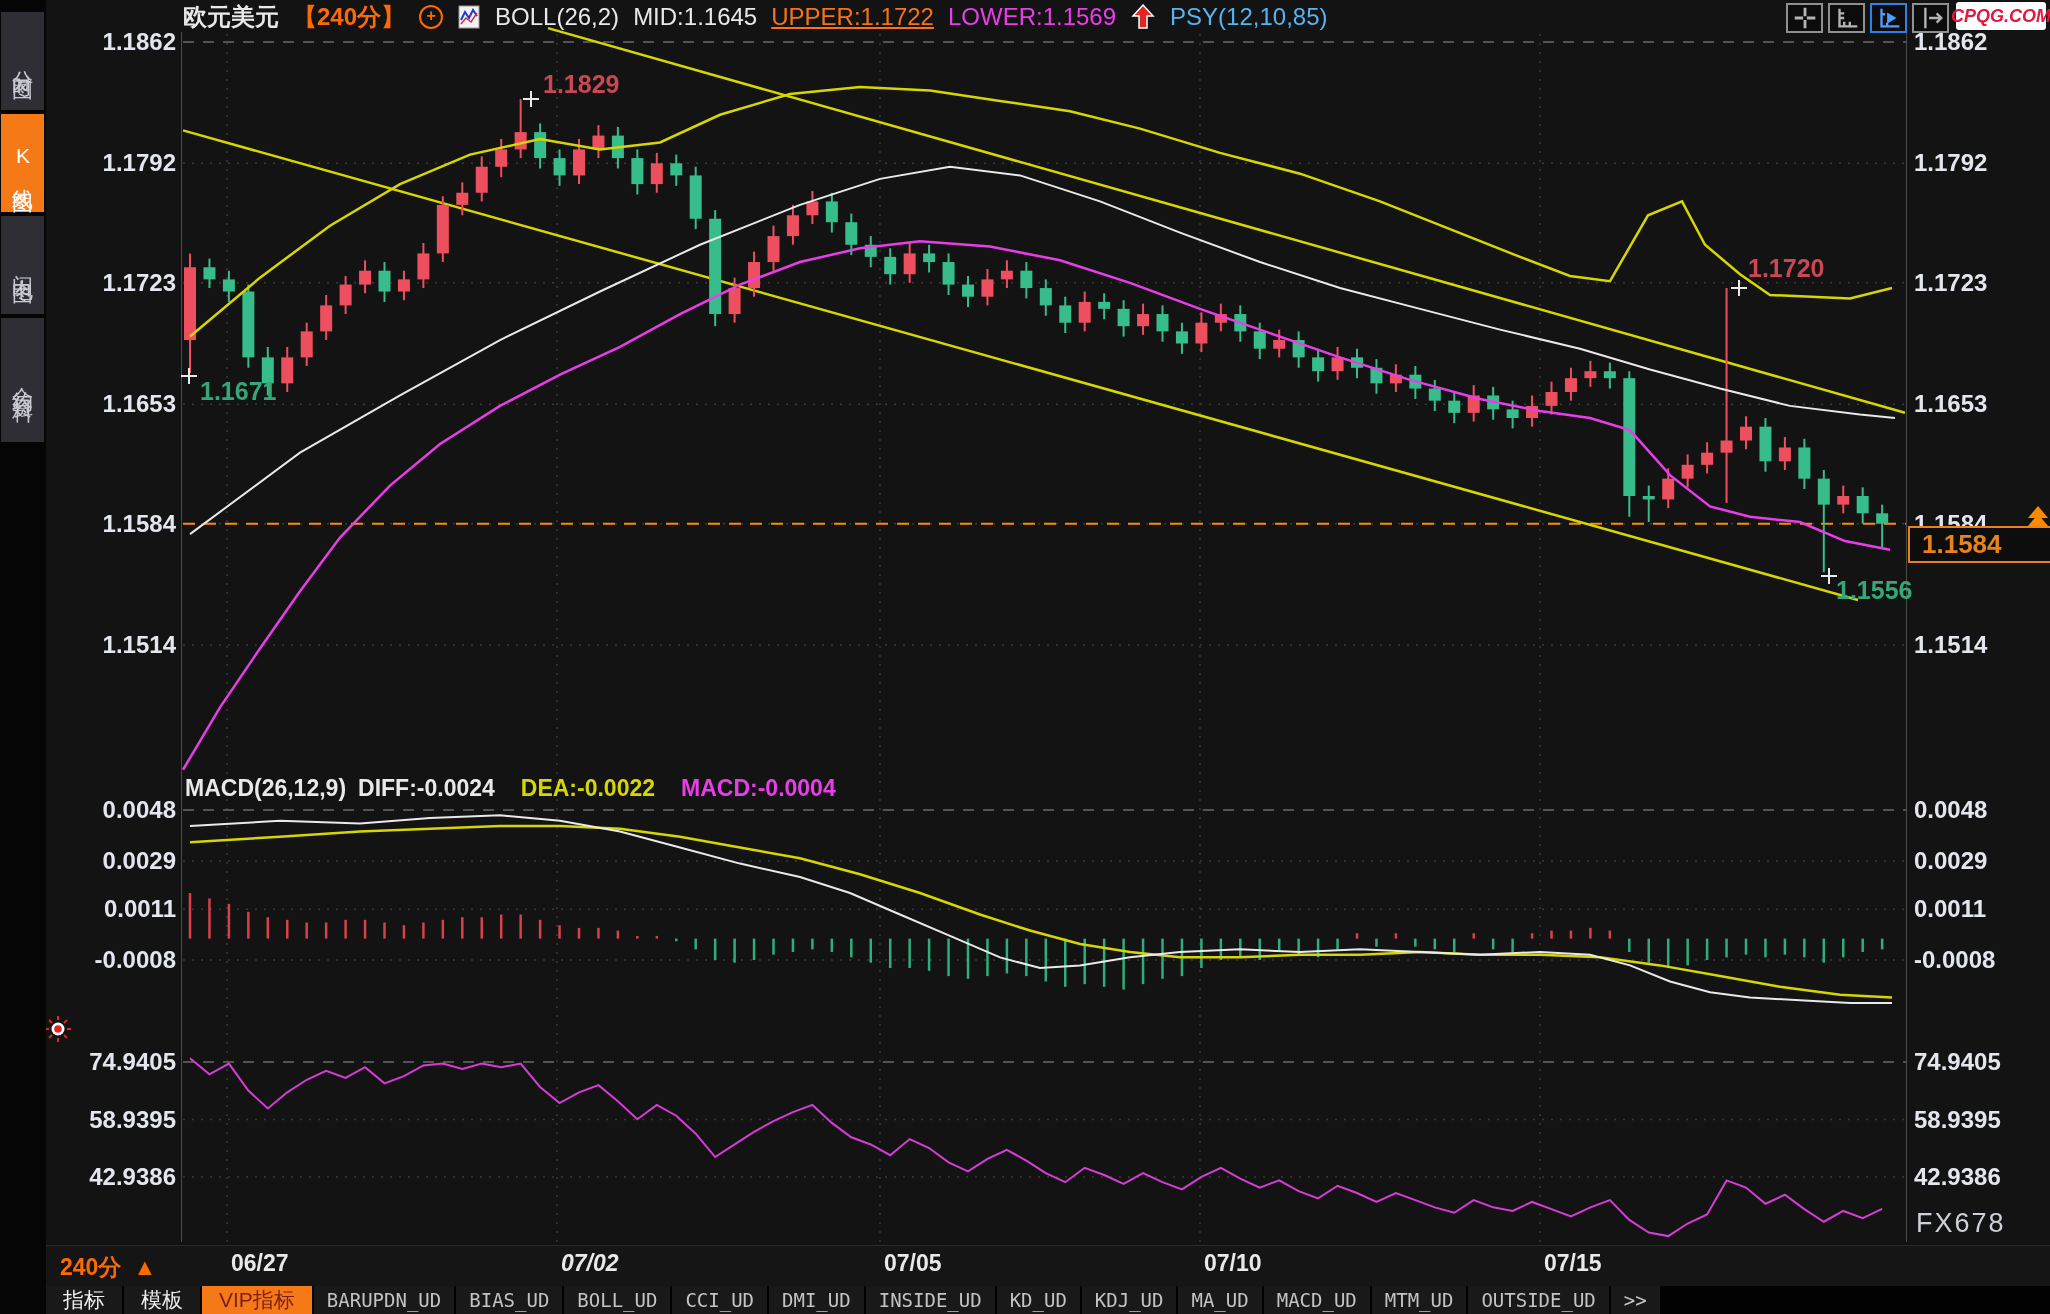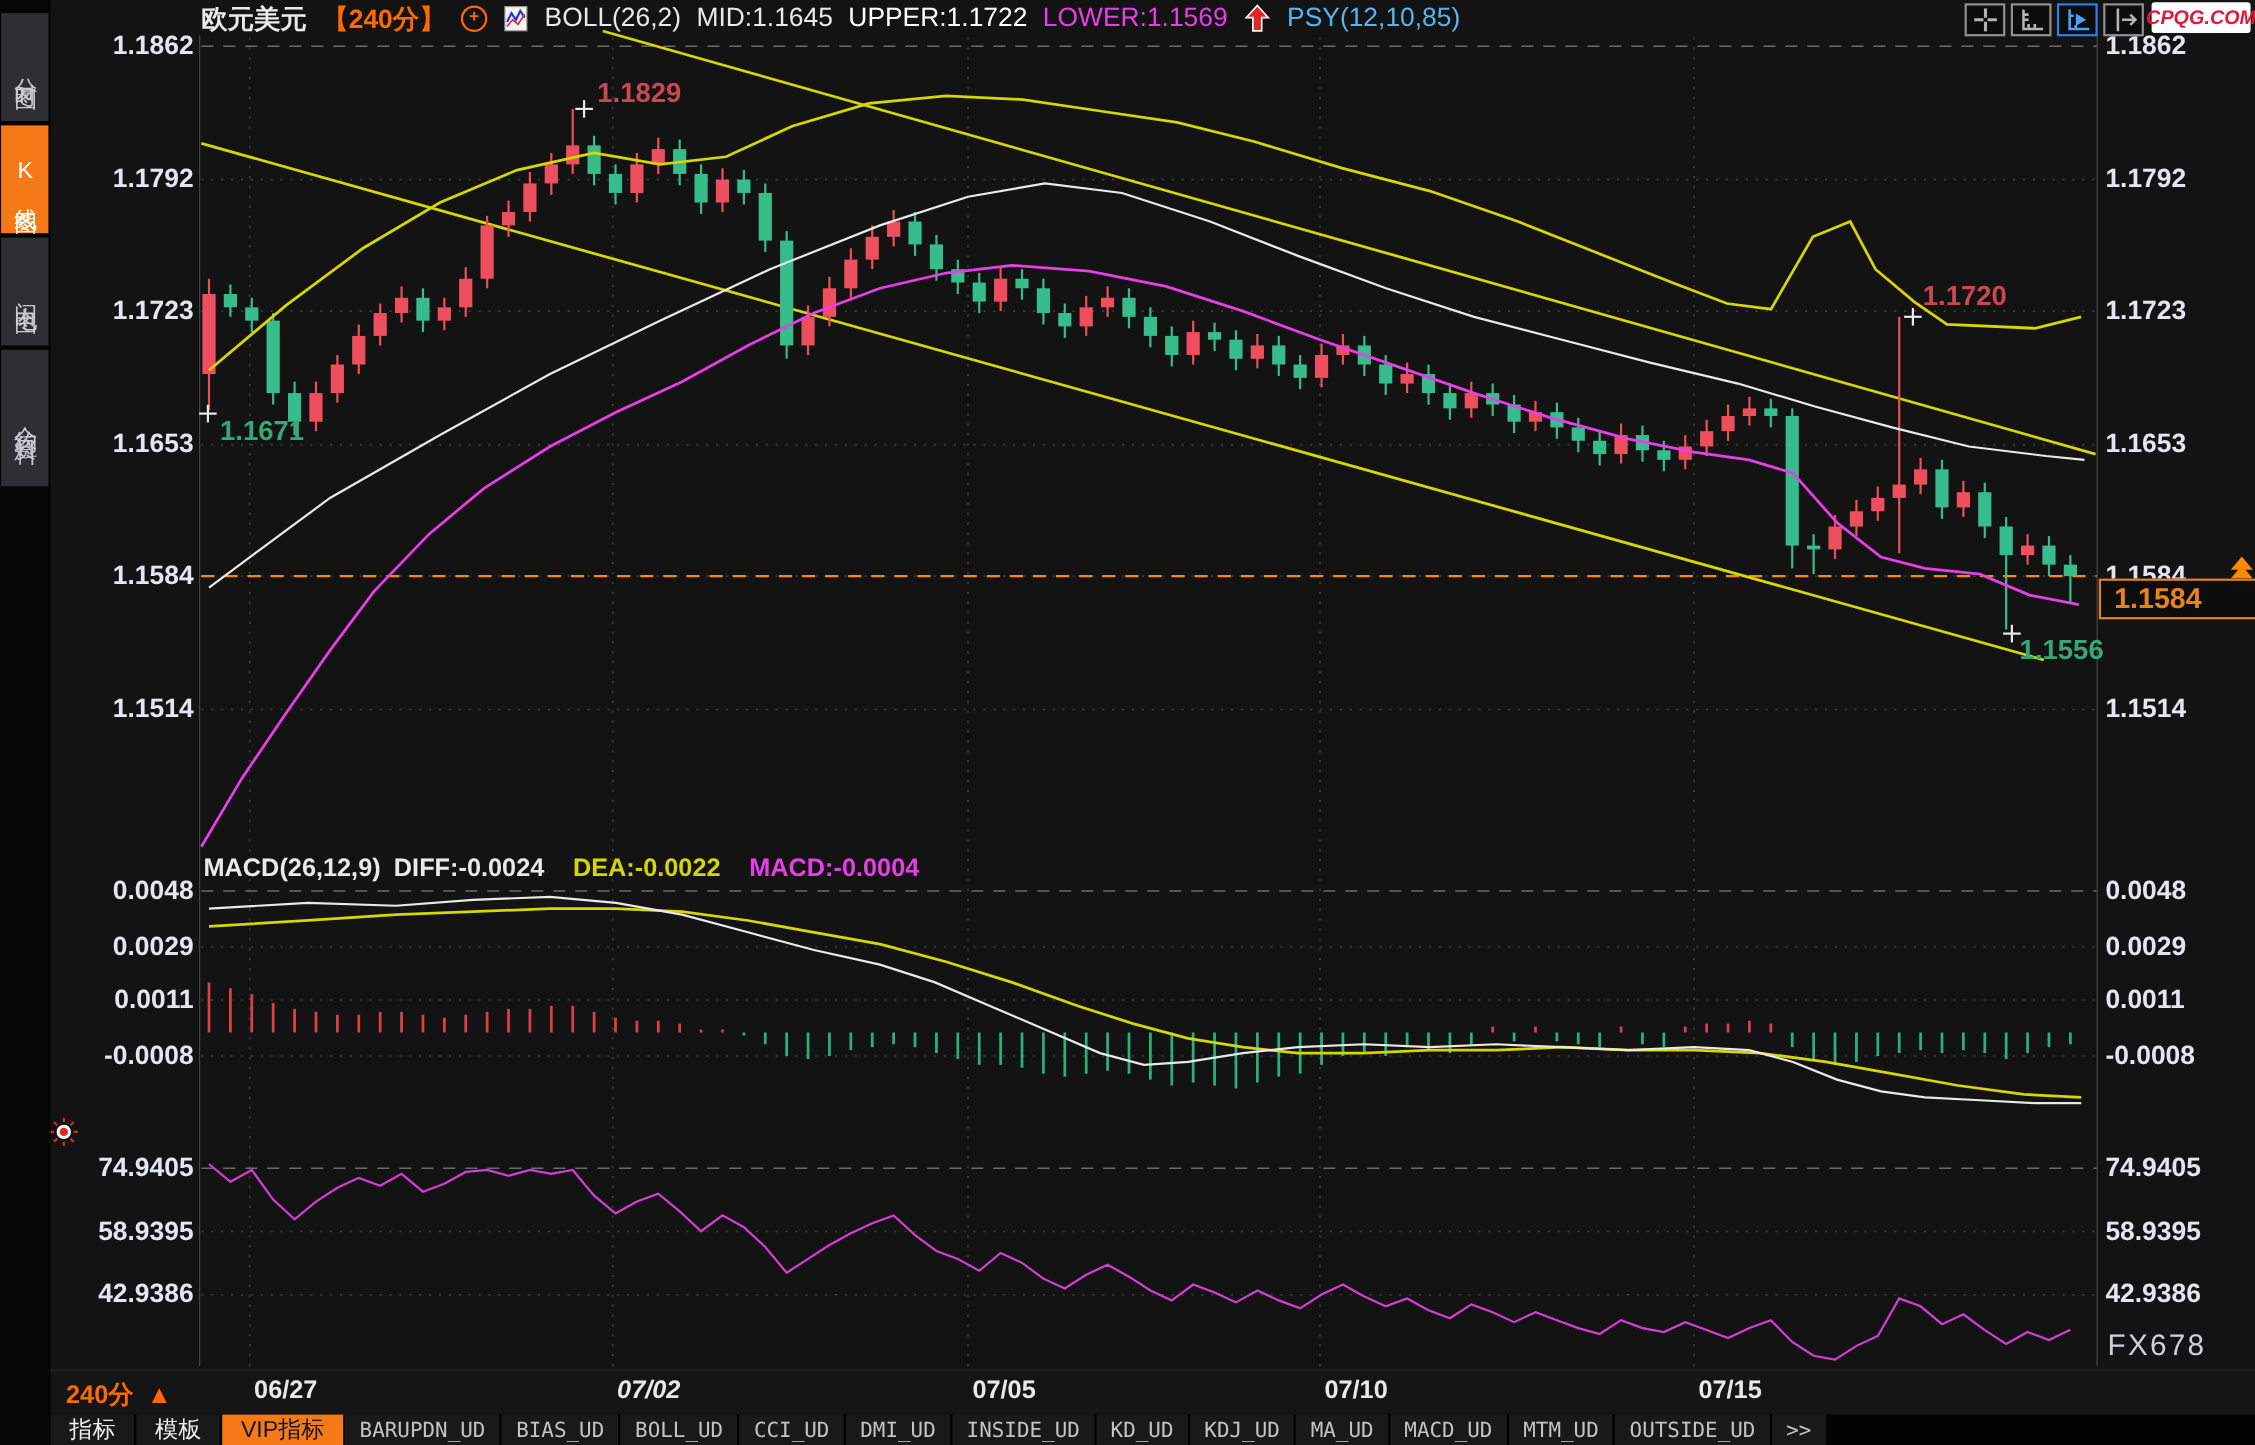--- a/index.html
+++ b/index.html
@@ -9,21 +9,21 @@
   #sidebar{position:absolute;left:0;top:0;width:46px;height:1314px;background:#050505;z-index:5;}
   .side-item{position:absolute;left:1px;width:43px;background:#2e2e34;color:#c9c9d2;
     writing-mode:vertical-rl;text-orientation:upright;display:flex;align-items:center;justify-content:center;
     font-size:21px;letter-spacing:5px;cursor:pointer;}
   .side-item.active{background:#f57a17;color:#ffffff;}
   
   #topbar{position:absolute;left:183px;top:2px;height:30px;display:flex;align-items:center;gap:14px;z-index:4;font-size:24px;}
   .t-sym{color:#e9e9e9;font-weight:bold;}
   .t-period{color:#ff6a00;font-weight:bold;}
   .t-white{color:#e9e9e9;}
-  .t-yellow{color:#ffffff;}
+  .t-yellow{color:#f97316;text-decoration:underline;}
   .t-magenta{color:#e83ee8;}
   .t-blue{color:#56b4f2;}
   .icon-plus-circle{width:20px;height:20px;border:2px solid #ff6a00;border-radius:50%;color:#ff6a00;
     font-size:16px;line-height:18px;text-align:center;font-weight:bold;}
   #toolbar{position:absolute;left:1786px;top:3px;display:flex;gap:5px;z-index:6;}
   .tool-btn{width:37px;height:30px;background:#0c0c0c;border:2px solid #909090;box-sizing:border-box;
     display:flex;align-items:center;justify-content:center;cursor:pointer;}
   .tool-btn.active{border-color:#2f7fe8;}
   #brand{position:absolute;left:1956px;top:2px;width:90px;height:28px;background:#ffffff;border-radius:3px;
     color:#e3173c;font-weight:bold;font-style:italic;font-size:18px;display:flex;align-items:center;justify-content:center;z-index:6;}
@@ -36,21 +36,21 @@
   #price-tag{position:absolute;left:1908px;top:526px;width:138px;height:33px;border:2px solid #e8831c;
     background:#0d0d0d;color:#e8831c;font-size:26px;font-weight:bold;line-height:33px;padding-left:12px;z-index:7;box-sizing:content-box;}
   
   #timeline{position:absolute;left:46px;top:1245px;width:2004px;height:41px;background:#151515;border-top:1px solid #2a2a2a;}
   #period-box{position:absolute;left:60px;top:1252px;color:#ff6a00;font-size:23px;font-weight:bold;z-index:4;display:flex;gap:12px;align-items:center;}
   #fx-mark{position:absolute;left:1916px;top:1208px;color:#ccd0d8;font-size:27px;letter-spacing:2px;z-index:4;}
   #tabbar{position:absolute;left:46px;top:1286px;width:2004px;height:28px;background:#020202;display:flex;z-index:5;}
   .tab{height:28px;line-height:28px;background:#191919;border-right:2px solid #000;color:#efefef;
     font-size:21px;padding:0 17px;cursor:pointer;white-space:nowrap;}
   .tab.ud{font-family:"DejaVu Sans Mono","Liberation Mono",monospace;font-size:19px;color:#c3c3c3;padding:0 13px;}
-  .tab.active{background:#f57a17;color:#0f172a;}
+  .tab.active{background:#f57a17;color:#7f1d1d;}
   #chart-svg{position:absolute;left:0;top:0;z-index:1;}
   #labels{position:absolute;left:0;top:0;width:2050px;height:1314px;z-index:2;pointer-events:none;}
   #rsi-sun{position:absolute;left:45px;top:1016px;z-index:4;}
 </style>
 </head>
 <body>
 
 <div id="app">
 
   <aside id="sidebar">

